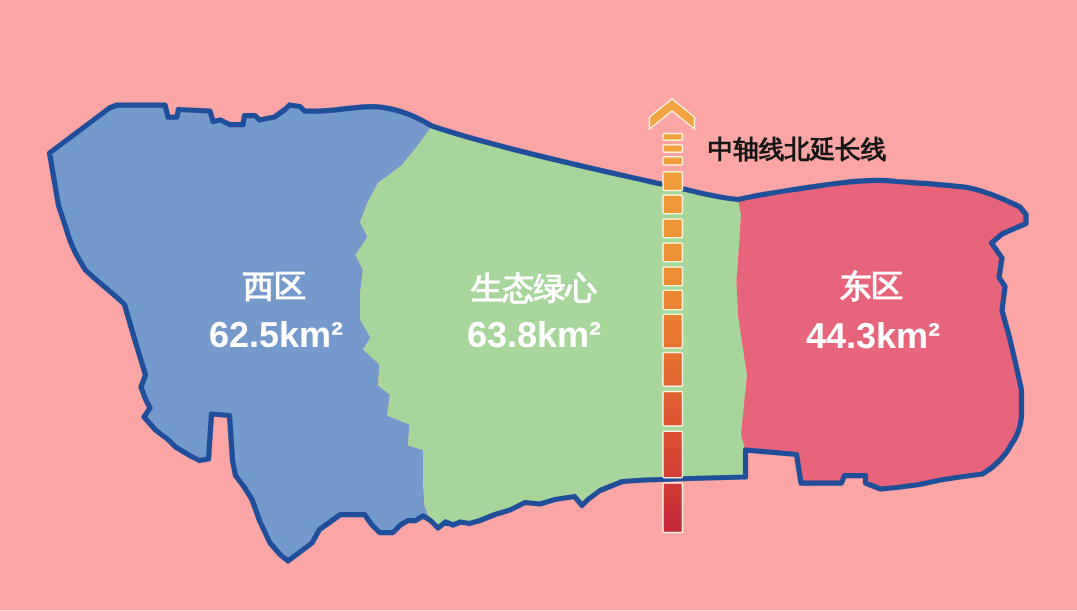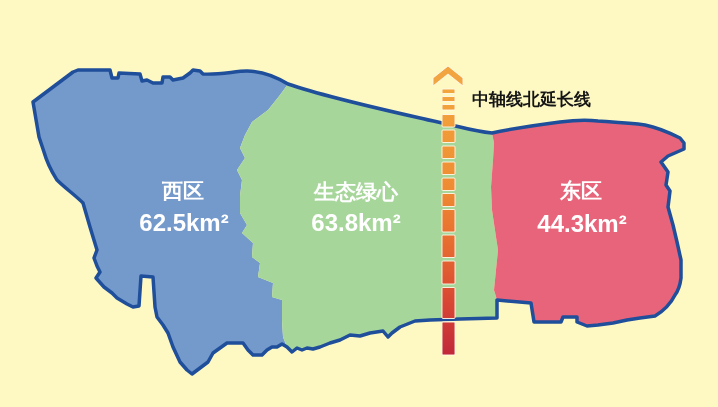--- a/index.html
+++ b/index.html
@@ -1,19 +1,19 @@
 <!DOCTYPE html>
 <html><head>
 <meta charset="utf-8">
 <style>
   html,body{margin:0;padding:0;background:#ffffff;}
   .canvas{
     position:relative;
     width:718px;height:407px;
-    background:#fef9c3;
+    background:#fca5a5;
     font-family:"Liberation Sans", sans-serif;
     overflow:hidden;
   }
   svg{display:block;}
   .region-name{
     font-family:"Liberation Sans", sans-serif;
     font-size:21px;font-weight:bold;fill:#ffffff;
   }
   .region-area{
     font-family:"Liberation Sans", sans-serif;

